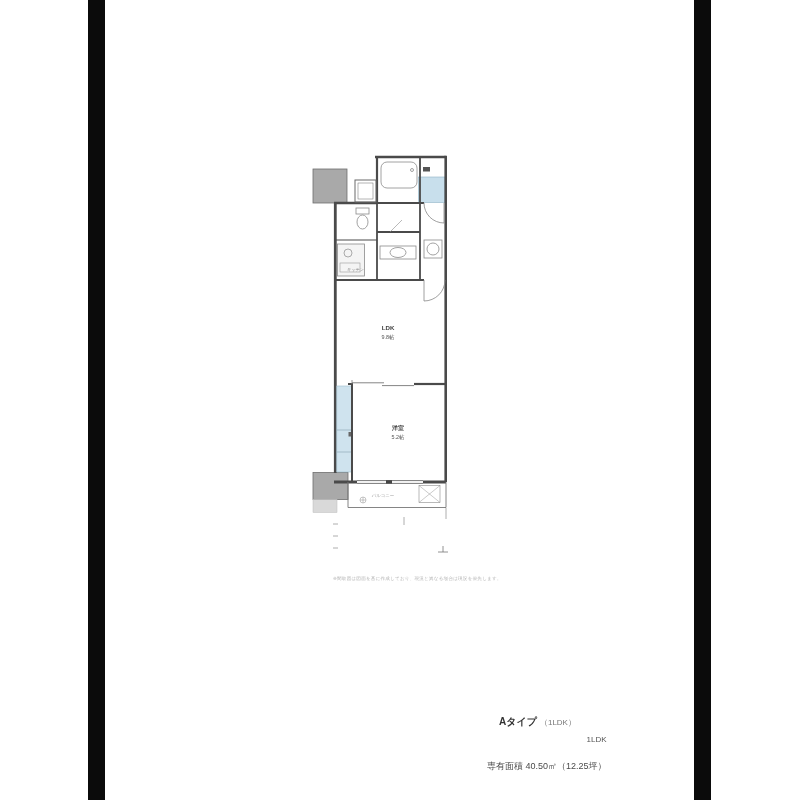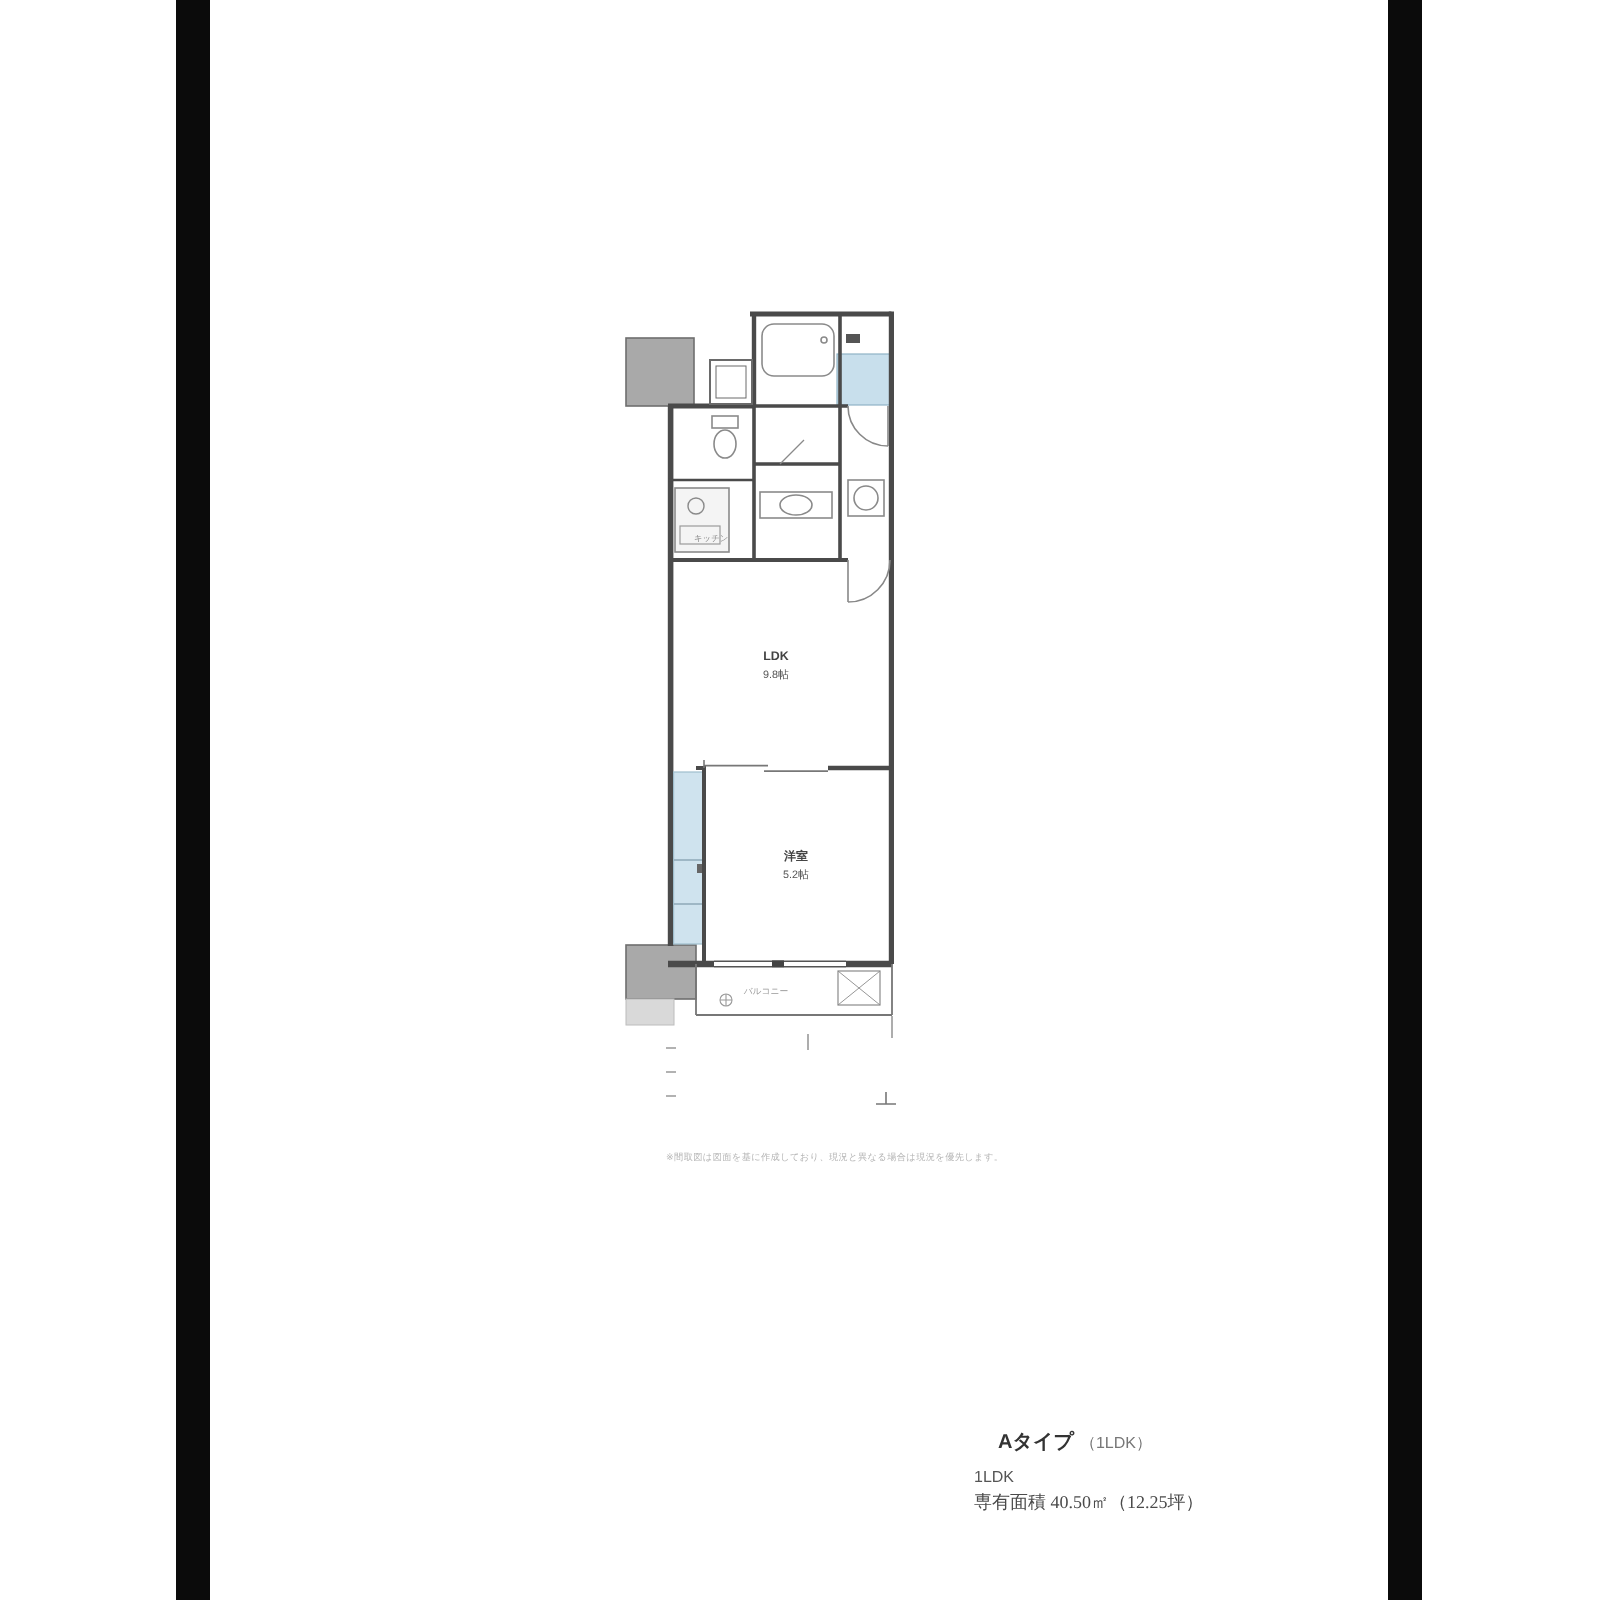--- a/index.html
+++ b/index.html
@@ -14,22 +14,22 @@
   #plan-wrap{position:absolute;left:300px;top:140px;width:180px;height:440px;}
   #plan-svg{width:180px;height:440px;display:block;}
   #disclaimer{
     position:absolute;left:333px;top:576px;width:160px;
     font-size:4.6px;color:#b5b5b5;letter-spacing:0.2px;white-space:nowrap;
   }
   #info-block{position:absolute;left:487px;top:716px;color:#4a4a4a;}
   #info-line1{font-size:10px;line-height:11px;margin-left:12px;}
   #plan-name{font-weight:bold;color:#333;}
   #plan-name-note{font-size:8px;color:#777;margin-left:3px;}
-  #info-line2{font-size:8px;line-height:9px;margin-top:7px;color:#555;}
-  #info-line3{font-size:9px;line-height:10px;margin-top:3px;color:#4a4a4a;font-family:Liberation Serif, serif;}
+  #info-line2{font-size:8px;line-height:9px;margin-top:7px;color:#555;text-align:right;}
+  #info-line3{font-size:9px;line-height:10px;margin-top:17px;color:#4a4a4a;}
   svg text{font-family:"Liberation Sans","DejaVu Sans",sans-serif;}
 </style>
 </head>
 <body>
 
 <div class="side-band band-left"></div>
 <div class="side-band band-right"></div>
 
 <div id="plan-wrap">
 <svg id="plan-svg" viewBox="300 140 180 440">

